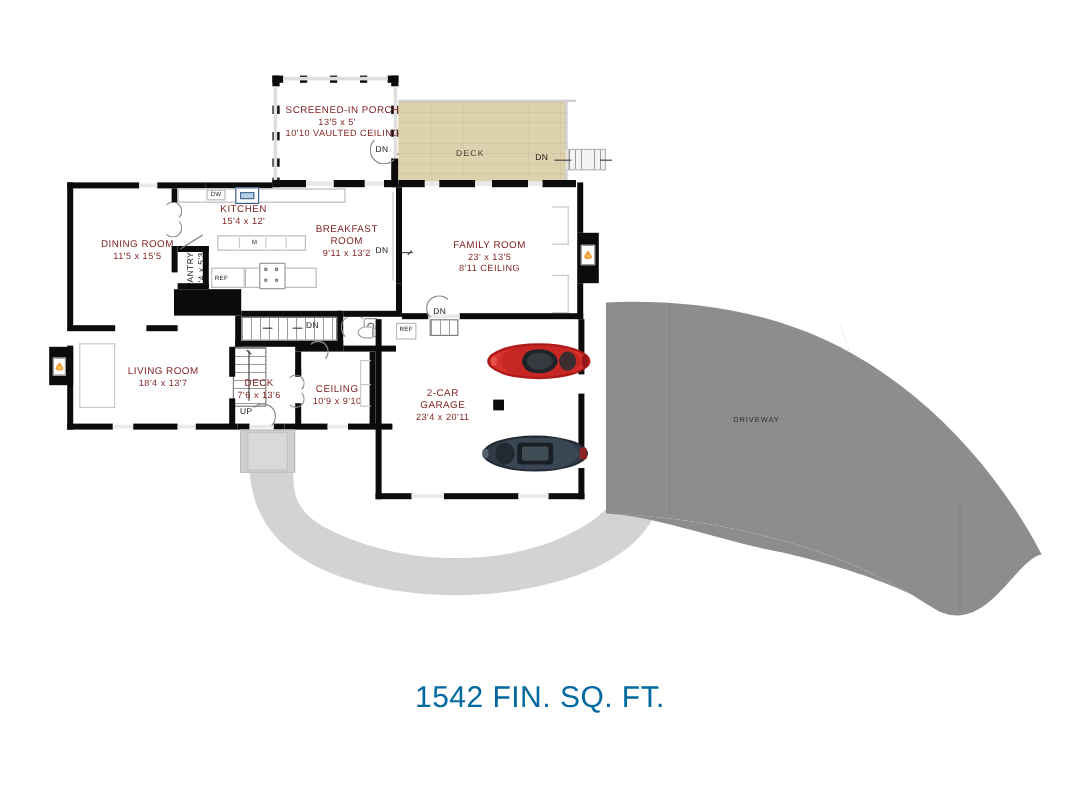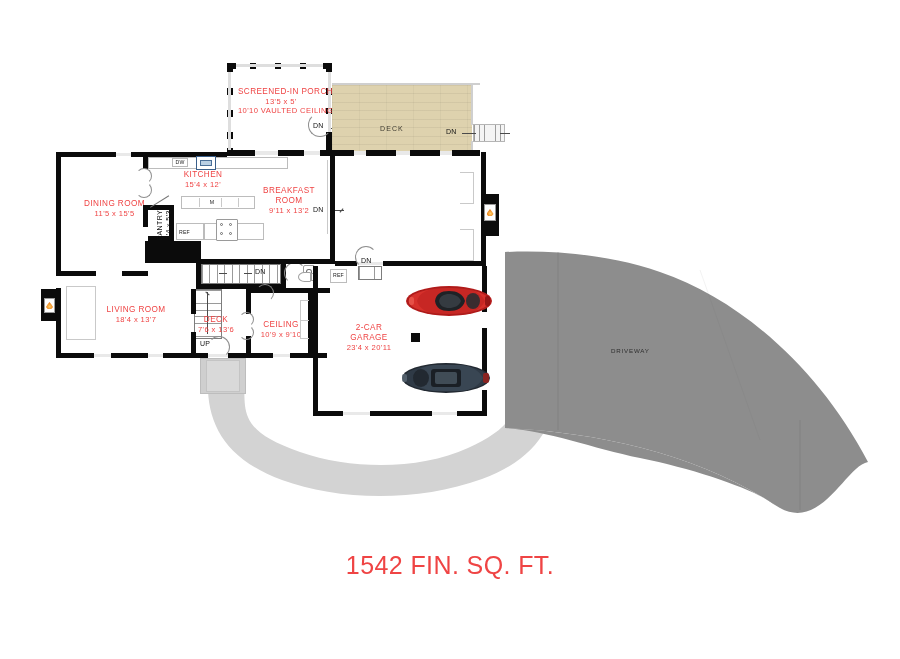--- a/index.html
+++ b/index.html
@@ -25,21 +25,21 @@
     position: absolute;
     background: #e9e9e9;
   }
   .thinline {        
     position: absolute;
     background: #c9c9c9;
   }
   .room-label {
     position: absolute;
     text-align: center;
-    color: #ef4444;
+    color: #7f1d1d;
     letter-spacing: .4px;
     line-height: 1.22;
     white-space: nowrap;
     font-family: "Liberation Sans", sans-serif;
   }
   .room-label .nm { display: block; font-size: 8.2px; }
   .room-label .dim { display: block; font-size: 7.6px; }
   .room-label .ceil { display: block; font-size: 7.6px; }
   .tiny-tag {
     position: absolute;
@@ -176,21 +176,21 @@
   .col-post { position: absolute; background: #0b0b0b; }
 
   
   #title-main {
     position: absolute; width: 100%; text-align: center;
     font-weight: bold; color: #141414;
     font-size: 26px; letter-spacing: .6px;
   }
   #title-sub {
     position: absolute; width: 100%; text-align: center;
-    color: #ef4444; font-size: 25px; letter-spacing: .4px;
+    color: #0369a1; font-size: 25px; letter-spacing: .4px; margin-top: 16px;
   }
 
   
   #logo {
     position: absolute;
     background: #6d6d6d;
     display: flex; align-items: center; padding: 0 10px;
   }
   #logo-bright {
     color: #ffffff; font-size: 21px; font-weight: bold;
@@ -395,20 +395,25 @@
     <span class="dim">9'11 x 13'2</span>
   </div>
   <div class="dn-tag" style="left:313px; top:206px;">DN</div>
   <div class="arrowline" style="left:330px; top:210px; width:14px; height:1px;"></div>
   <div class="arrowline" style="left:341px; top:208px; width:1px; height:5px; transform:rotate(40deg);"></div>
 
   <div class="wall" style="left:330px; top:156px; width:5px; height:80px;"></div>
   <div class="wall" style="left:330px; top:236px; width:5px; height:28px;"></div>
   <div class="thinline" style="left:327px; top:160px; width:1px; height:74px;"></div>
 
+  <div class="room-label" style="left:360px; top:200px; width:96px;">
+    <span class="nm">FAMILY ROOM</span>
+    <span class="dim">23' x 13'5</span>
+    <span class="ceil">8'11 CEILING</span>
+  </div>
 
   <div class="wall" style="left:481px; top:152px; width:5px; height:42px;"></div>
   <div class="wall" style="left:481px; top:236px; width:5px; height:30px;"></div>
 
   <div class="fireplace-blk" style="left:481px; top:194px; width:18px; height:42px;"></div>
   <div class="fireplace-box" style="left:484px; top:204px; width:12px; height:17px;">
     <div class="flame"></div>
   </div>
   <div class="thinline" style="left:473px; top:172px; width:1px; height:32px;"></div>
   <div class="thinline" style="left:460px; top:172px; width:14px; height:1px;"></div>

